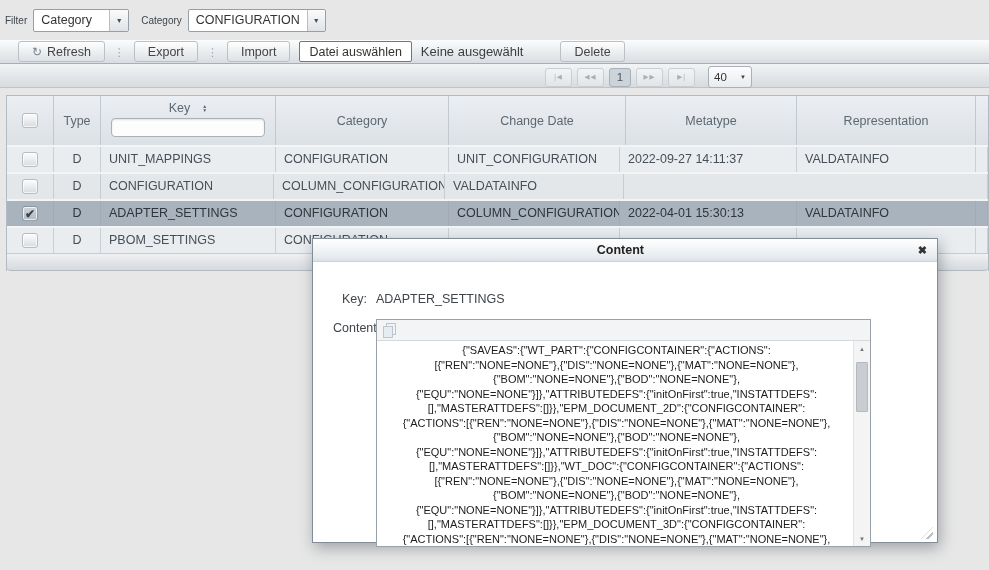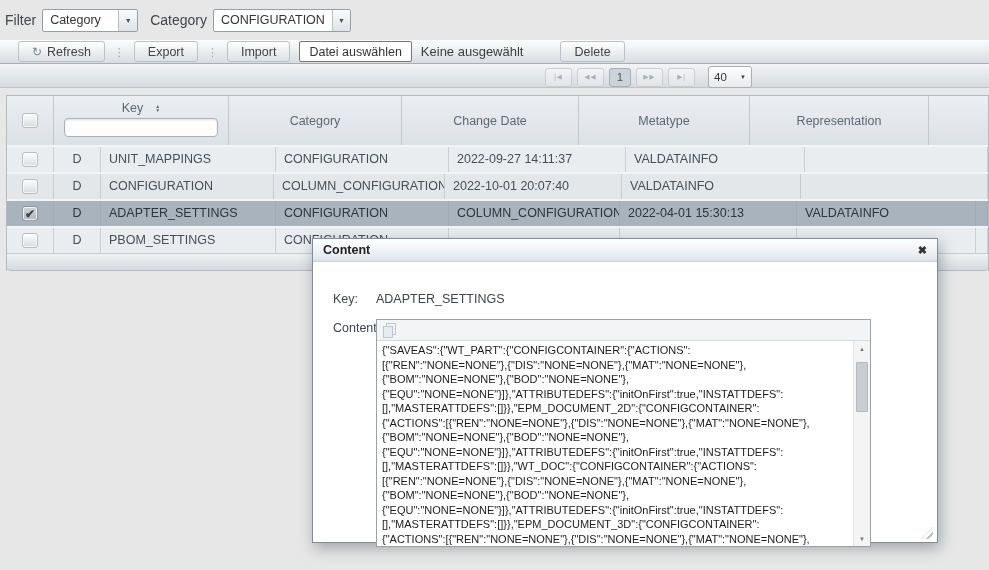--- a/index.html
+++ b/index.html
@@ -6,21 +6,21 @@
   html,body { background:#e7e7e7; }
   .page {
     position:relative; width:989px; height:570px; overflow:hidden;
     background:#e7e7e7;
     font-family:"Liberation Sans", sans-serif; font-size:12.5px; color:#444;
   }
 
   
   .filter-bar { position:absolute; left:0; top:0; width:100%; height:40px;
     display:flex; align-items:center; padding-left:5px; gap:6px; }
-  .flabel { color:#3f454b; font-size:14px; }
+  .flabel { color:#3f454b; font-size:10px; }
   .dropdown { display:flex; align-items:center; height:23px; background:#fff;
     border:1px solid #969ea6; border-radius:2px; overflow:hidden; cursor:pointer; }
   .dd-value { padding:0 7px; color:#333; white-space:nowrap; flex:1; }
   .dd-btn { width:19px; align-self:stretch; display:flex; align-items:center; justify-content:center;
     background:linear-gradient(#fafbfc,#dfe3e7); border-left:1px solid #b8bec4;
     font-size:7px; color:#4a4f55; }
   .dd-filter { width:96px; }
   .dd-category { width:138px; }
 
   
@@ -80,21 +80,21 @@
     display:flex; align-items:center; justify-content:center; cursor:pointer; }
   .row.selected .checkbox { background:linear-gradient(rgba(255,255,255,.45),rgba(255,255,255,.1));
     border-color:rgba(110,120,130,.55); }
   .checkmark { font-size:12px; font-weight:bold; color:#3a4046; line-height:1; }
   .tfoot { height:18px; background:linear-gradient(#eff1f3,#d6dade);
     border-top:1px solid #c6cbd0; border-bottom:1px solid #b3bac1; border-radius:0 0 4px 4px; }
 
   
   .modal { position:absolute; left:312px; top:238px; width:626px; height:305px;
     background:#fff; border:1px solid #828d98; border-radius:0;
-    box-shadow:2px 5px 14px rgba(50,60,70,.4); z-index:10; }
+    box-shadow:2px 5px 14px rgba(50,60,70,.4); z-index:10;text-align:center; }
   .modal-header { height:23px; display:flex; align-items:center; padding:0 10px;
     background:linear-gradient(#ffffff,#e7ecf0 80%,#dbe1e7); border-bottom:1px solid #ccd2d7;
     border-radius:4px 4px 0 0; }
   .modal-title { font-weight:bold; font-size:12.5px; color:#222; flex:1; }
   .modal-close { font-size:11px; font-weight:bold; color:#333; cursor:pointer; }
   .modal-body { padding:28px 20px 0 20px; }
   .field-row { display:flex; margin-bottom:13px; font-size:12.5px; color:#3f454b; }
   .field-label { width:43px; flex:none; padding-top:2px; }
   .field-value { color:#3f454b; padding-top:2px; }
   .content-widget { width:495px; height:228px; border:1px solid #9aa1a8;
@@ -181,20 +181,21 @@
         <span class="arr">▼</span>
       </div>
     </div>
   </div>
 
   <div class="table">
     <div class="thead">
       <div class="th w-sel">
         <div class="checkbox"></div>
       </div>
+      <div class="th w-type">Type</div>
       <div class="th w-key th-key">
         <div class="th-key-label">
           <span>Key</span>
           <span class="sort-icon">
             <span>▲</span>
               <span>▼</span>
           </span>
         </div>
         <input class="key-filter" value="" style="">
       </div>
@@ -205,33 +206,33 @@
       <div class="th w-spacer"></div>
     </div>
 
     <div class="row">
       <div class="cell w-sel icon-cell">
           <div class="checkbox"></div>
         </div>
       <div class="cell w-type center">D</div>
       <div class="cell w-key">UNIT_MAPPINGS</div>
       <div class="cell w-cat">CONFIGURATION</div>
+      <div class="cell w-meta">UNIT_CONFIGURATION</div>
       <div class="cell w-date">2022-09-27 14:11:37</div>
       <div class="cell w-rep">VALDATAINFO</div>
       <div class="cell w-spacer"></div>
     </div>
 
     <div class="row alt">
       <div class="cell w-sel icon-cell">
           <div class="checkbox"></div>
         </div>
       <div class="cell w-type center">D</div>
       <div class="cell w-cat">CONFIGURATION</div>
       <div class="cell w-meta">COLUMN_CONFIGURATION</div>
-      <div class="cell w-date">2022-10-01 20:07:40</div>
       <div class="cell w-rep">VALDATAINFO</div>
       <div class="cell w-spacer"></div>
     </div>
 
     <div class="row selected">
       <div class="cell w-sel icon-cell">
         <div class="checkbox">
           <span class="checkmark">✔</span>
         </div>
       </div>

